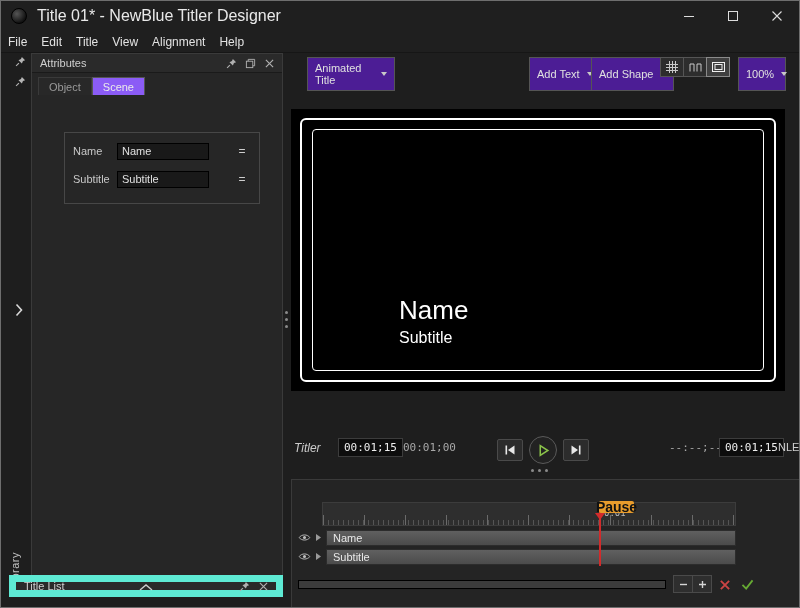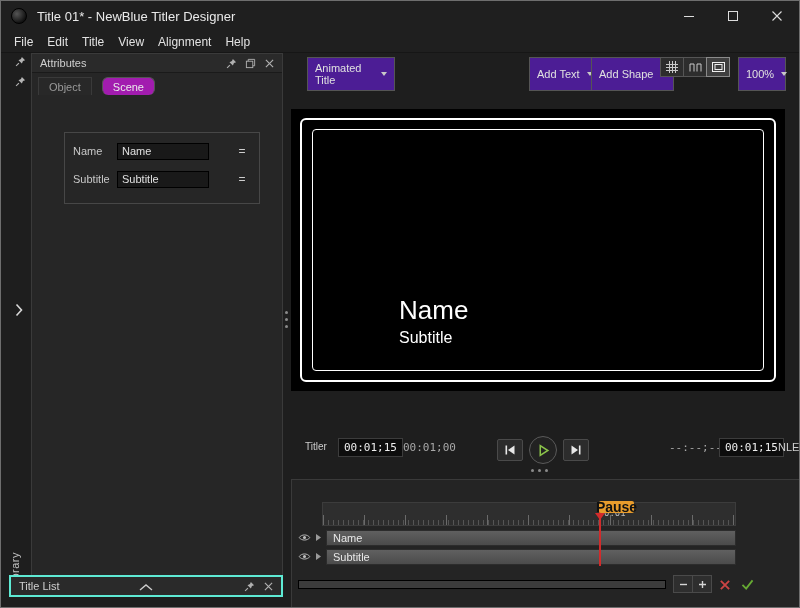--- a/index.html
+++ b/index.html
@@ -7,27 +7,27 @@
               font-family:"Liberation Sans", sans-serif; }
   .window { position:absolute; left:0; top:0; width:800px; height:608px;
             background:#1e1e1e; border:1px solid #6e6e6e; overflow:hidden; }
 
   
   .titlebar { position:absolute; left:0; top:0; right:0; height:30px; background:#1f1f1f;
               display:flex; align-items:center; }
   .app-icon { width:16px; height:16px; border-radius:50%; margin-left:10px;
               background:radial-gradient(circle at 35% 35%, #555 0%, #111 72%);
               border:1px solid #000; flex:0 0 auto; }
-  .title-text { color:#e9e9e9; font-size:13px; margin-left:10px; white-space:nowrap; }
+  .title-text { color:#e9e9e9; font-size:16px; margin-left:10px; white-space:nowrap; }
   .win-controls { margin-left:auto; display:flex; height:100%; }
   .win-btn { width:44px; height:100%; display:flex; align-items:center; justify-content:center; color:#ddd; }
 
   
   .menubar { position:absolute; left:0; top:30px; right:0; height:22px; background:#1f1f1f;
-             display:flex; align-items:center; padding-left:6px; border-bottom:1px solid #161616; }
+             display:flex; align-items:center; border-bottom:1px solid #161616; }
   .menu-item { color:#e2e2e2; font-size:12px; padding:3px 7px; cursor:default; }
 
   
   .rail-icon { position:absolute; color:#b5b5b5; width:16px; height:16px;
                display:flex; align-items:center; justify-content:center; }
   .rail-pin1 { left:11px; top:52px; }
   .rail-pin2 { left:11px; top:72px; }
   .expander { position:absolute; left:9px; top:296px; width:18px; height:26px; color:#d8d8d8;
               display:flex; align-items:center; justify-content:center; }
   .library-label { position:absolute; left:8px; bottom:18px; color:#c2c2c2; font-size:11px;
@@ -36,24 +36,24 @@
   
   .panel-header { position:absolute; left:0; top:0; right:0; height:19px; display:flex;
                   align-items:center; background:#2a2a2a; border-bottom:1px solid #1a1a1a; }
   .panel-title { color:#cfcfcf; font-size:11px; margin-left:8px; }
   .hdr-icons { margin-left:auto; margin-right:6px; display:flex; gap:6px; color:#b0b0b0; align-items:center; }
   .hdr-icon { width:13px; height:13px; display:flex; align-items:center; justify-content:center; }
 
   
   .attr-panel { position:absolute; left:30px; top:52px; width:252px; height:544px;
                 background:#262626; border:1px solid #3a3a3a; }
-  .attr-tabs { position:absolute; left:6px; top:23px; display:flex;gap:10px; }
+  .attr-tabs { position:absolute; left:6px; top:23px; display:flex; }
   .tab { height:18px; padding:0 10px; display:flex; align-items:center; font-size:11px;
          color:#9a9a9a; background:#282828; border:1px solid #3a3a3a; border-bottom:none; }
-  .tab.active { background:#a21caf; color:#eaeaea; border-color:#555;border-radius:6px; }
+  .tab.active { background:#8b5cf6; color:#eaeaea; border-color:#555; }
   .subtabs { position:absolute; left:15px; top:45px; width:220px; display:flex; }
   .subtab { flex:1; height:20px; display:flex; align-items:center; justify-content:center;
             font-size:11px; color:#b5b5b5; background:#2b2b2b; border:1px solid #4a4a4a; margin-left:-1px; }
   .subtab:first-child { margin-left:0; }
   .subtab.active { background:#3c3c3c; color:#e5e5e5; }
   .fields-box { position:absolute; left:32px; top:78px; width:196px; height:72px;
                 border:1px solid #474747; }
   .field-row { position:absolute; left:8px; right:10px; height:20px; display:flex; align-items:center; }
   .row-1 { top:8px; } .row-2 { top:36px; }
   .field-label { width:44px; font-size:11px; color:#c8c8c8; }
@@ -64,21 +64,21 @@
 
   .dots-h { display:flex; gap:4px; position:absolute; }
   .dots-h i { width:3px; height:3px; border-radius:50%; background:#8a8a8a; }
   .attr-dots { left:50%; transform:translateX(-50%); bottom:6px; }
   .dots-v { position:absolute; left:284px; top:310px; display:flex; flex-direction:column; gap:4px; }
   .dots-v i { width:3px; height:3px; border-radius:50%; background:#8a8a8a; }
   .split-dots { left:530px; top:468px; }
 
   
   .title-list { position:absolute; left:8px; top:574px; width:274px; height:22px;
-                background:#2a2a2a; border:2px solid #5eead4; display:flex; align-items:center; }
+                background:#2a2a2a; border:7px solid #5eead4; display:flex; align-items:center; }
   .title-list .panel-title { margin-left:8px; }
   .tl-collapse { position:absolute; left:50%; transform:translateX(-50%); color:#cccccc; }
 
   
   .dropdown { position:absolute; height:20px; background:#4c1d95; border:1px solid #555;
               display:flex; align-items:center; padding:16px 7px; font-size:11px; color:#e0e0e0; }
   .caret { width:0; height:0; border-left:3.5px solid transparent; border-right:3.5px solid transparent;
            border-top:4px solid #c8c8c8; margin-left:7px; }
   .dd-template { left:306px; top:56px; width:88px; }
   .dd-addtext { left:528px; top:56px; }
@@ -95,21 +95,21 @@
   .frame-outer { position:absolute; left:9px; top:9px; right:9px; bottom:9px;
                  border:2px solid #fff; border-radius:6px; }
   .frame-inner { position:absolute; left:21px; top:20px; right:21px; bottom:20px;
                  border:1.5px solid #fff; border-radius:4px; }
   .canvas-text { position:absolute; left:108px; top:186px; color:#fff; }
   .canvas-name { font-size:26px; line-height:30px; }
   .canvas-sub { font-size:16px; line-height:20px; margin-top:3px; }
 
   
   .transport { position:absolute; left:290px; top:432px; right:8px; height:30px; }
-  .transport-label { position:absolute; left:14px; top:8px; font-size:10px; color:#cccccc; }
+  .transport-label { position:absolute; left:3px; top:8px; font-size:12px; color:#cccccc;font-style:italic; }
   .timebox { position:absolute; top:5px; height:19px; background:#0d0d0d; border:1px solid #3c3c3c;
              color:#efefef; font-family:"DejaVu Sans Mono", monospace; font-size:11px;
              display:flex; align-items:center; padding:0 5px; }
   .tb-current { left:47px; }
   .time-plain { position:absolute; top:8px; color:#a8a8a8; font-family:"DejaVu Sans Mono", monospace; font-size:11px; }
   .tp-total { left:112px; }
   .tp-nle { left:378px; }
   .transport-btns { position:absolute; left:206px; top:3px; display:flex; align-items:center; gap:6px; }
   .skip-btn { width:26px; height:22px; background:#2c2c2c; border:1px solid #4a4a4a; border-radius:2px;
               display:flex; align-items:center; justify-content:center; color:#e8e8e8; }

